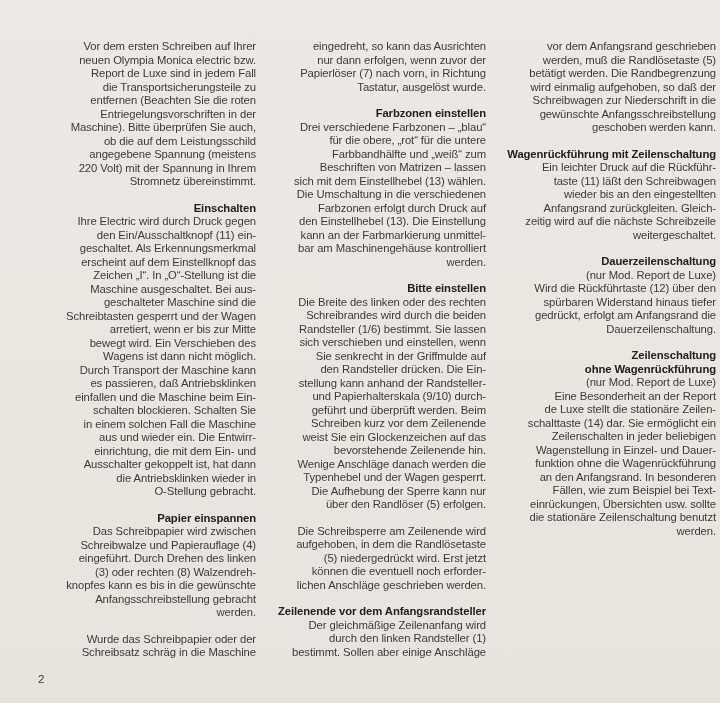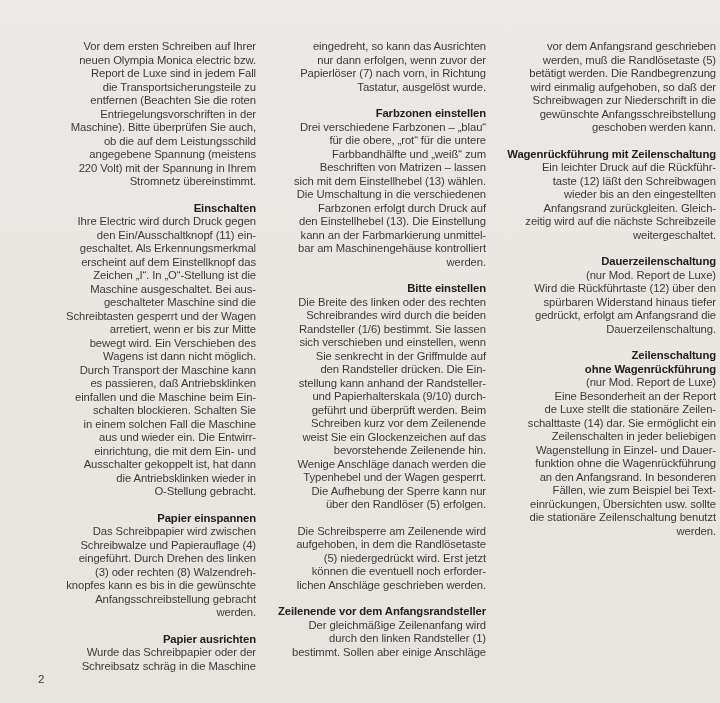--- a/index.html
+++ b/index.html
@@ -100,21 +100,20 @@
 die Antriebsklinken wieder in
 O-Stellung gebracht.</div>
         <div class="block b-heading" style="color: rgb(34, 33, 32); margin-left: 28px;">Papier einspannen</div>
         <div class="block b-paragraph">Das Schreibpapier wird zwischen
 Schreibwalze und Papierauflage (4)
 eingeführt. Durch Drehen des linken
 (3) oder rechten (8) Walzendreh-
 knopfes kann es bis in die gewünschte
 Anfangsschreibstellung gebracht
 werden.</div>
-        <div class="block b-heading" style="color: rgb(34, 33, 32);">Papier ausrichten</div>
         <div class="block b-paragraph">Wurde das Schreibpapier oder der
 Schreibsatz schräg in die Maschine</div>
       </div>
     <div class="col">
         <div class="block b-paragraph">eingedreht, so kann das Ausrichten
 nur dann erfolgen, wenn zuvor der
 Papierlöser (7) nach vorn, in Richtung
 Tastatur, ausgelöst wurde.</div>
         <div class="block b-heading" style="color: rgb(34, 33, 32);">Farbzonen einstellen</div>
         <div class="block b-paragraph">Drei verschiedene Farbzonen – „blau“
@@ -158,21 +157,21 @@
     <div class="col">
         <div class="block b-paragraph">vor dem Anfangsrand geschrieben
 werden, muß die Randlösetaste (5)
 betätigt werden. Die Randbegrenzung
 wird einmalig aufgehoben, so daß der
 Schreibwagen zur Niederschrift in die
 gewünschte Anfangsschreibstellung
 geschoben werden kann.</div>
         <div class="block b-heading" style="color: rgb(34, 33, 32);">Wagenrückführung mit Zeilenschaltung</div>
         <div class="block b-paragraph">Ein leichter Druck auf die Rückführ-
-taste (12) läßt den Schreibwagen
+taste (11) läßt den Schreibwagen
 wieder bis an den eingestellten
 Anfangsrand zurückgleiten. Gleich-
 zeitig wird auf die nächste Schreibzeile
 weitergeschaltet.</div>
         <div class="block b-heading" style="color: rgb(34, 33, 32);">Dauerzeilenschaltung</div>
         <div class="block b-subheading">(nur Mod. Report de Luxe)</div>
         <div class="block b-paragraph">Wird die Rückführtaste (12) über den
 spürbaren Widerstand hinaus tiefer
 gedrückt, erfolgt am Anfangsrand die
 Dauerzeilenschaltung.</div>

